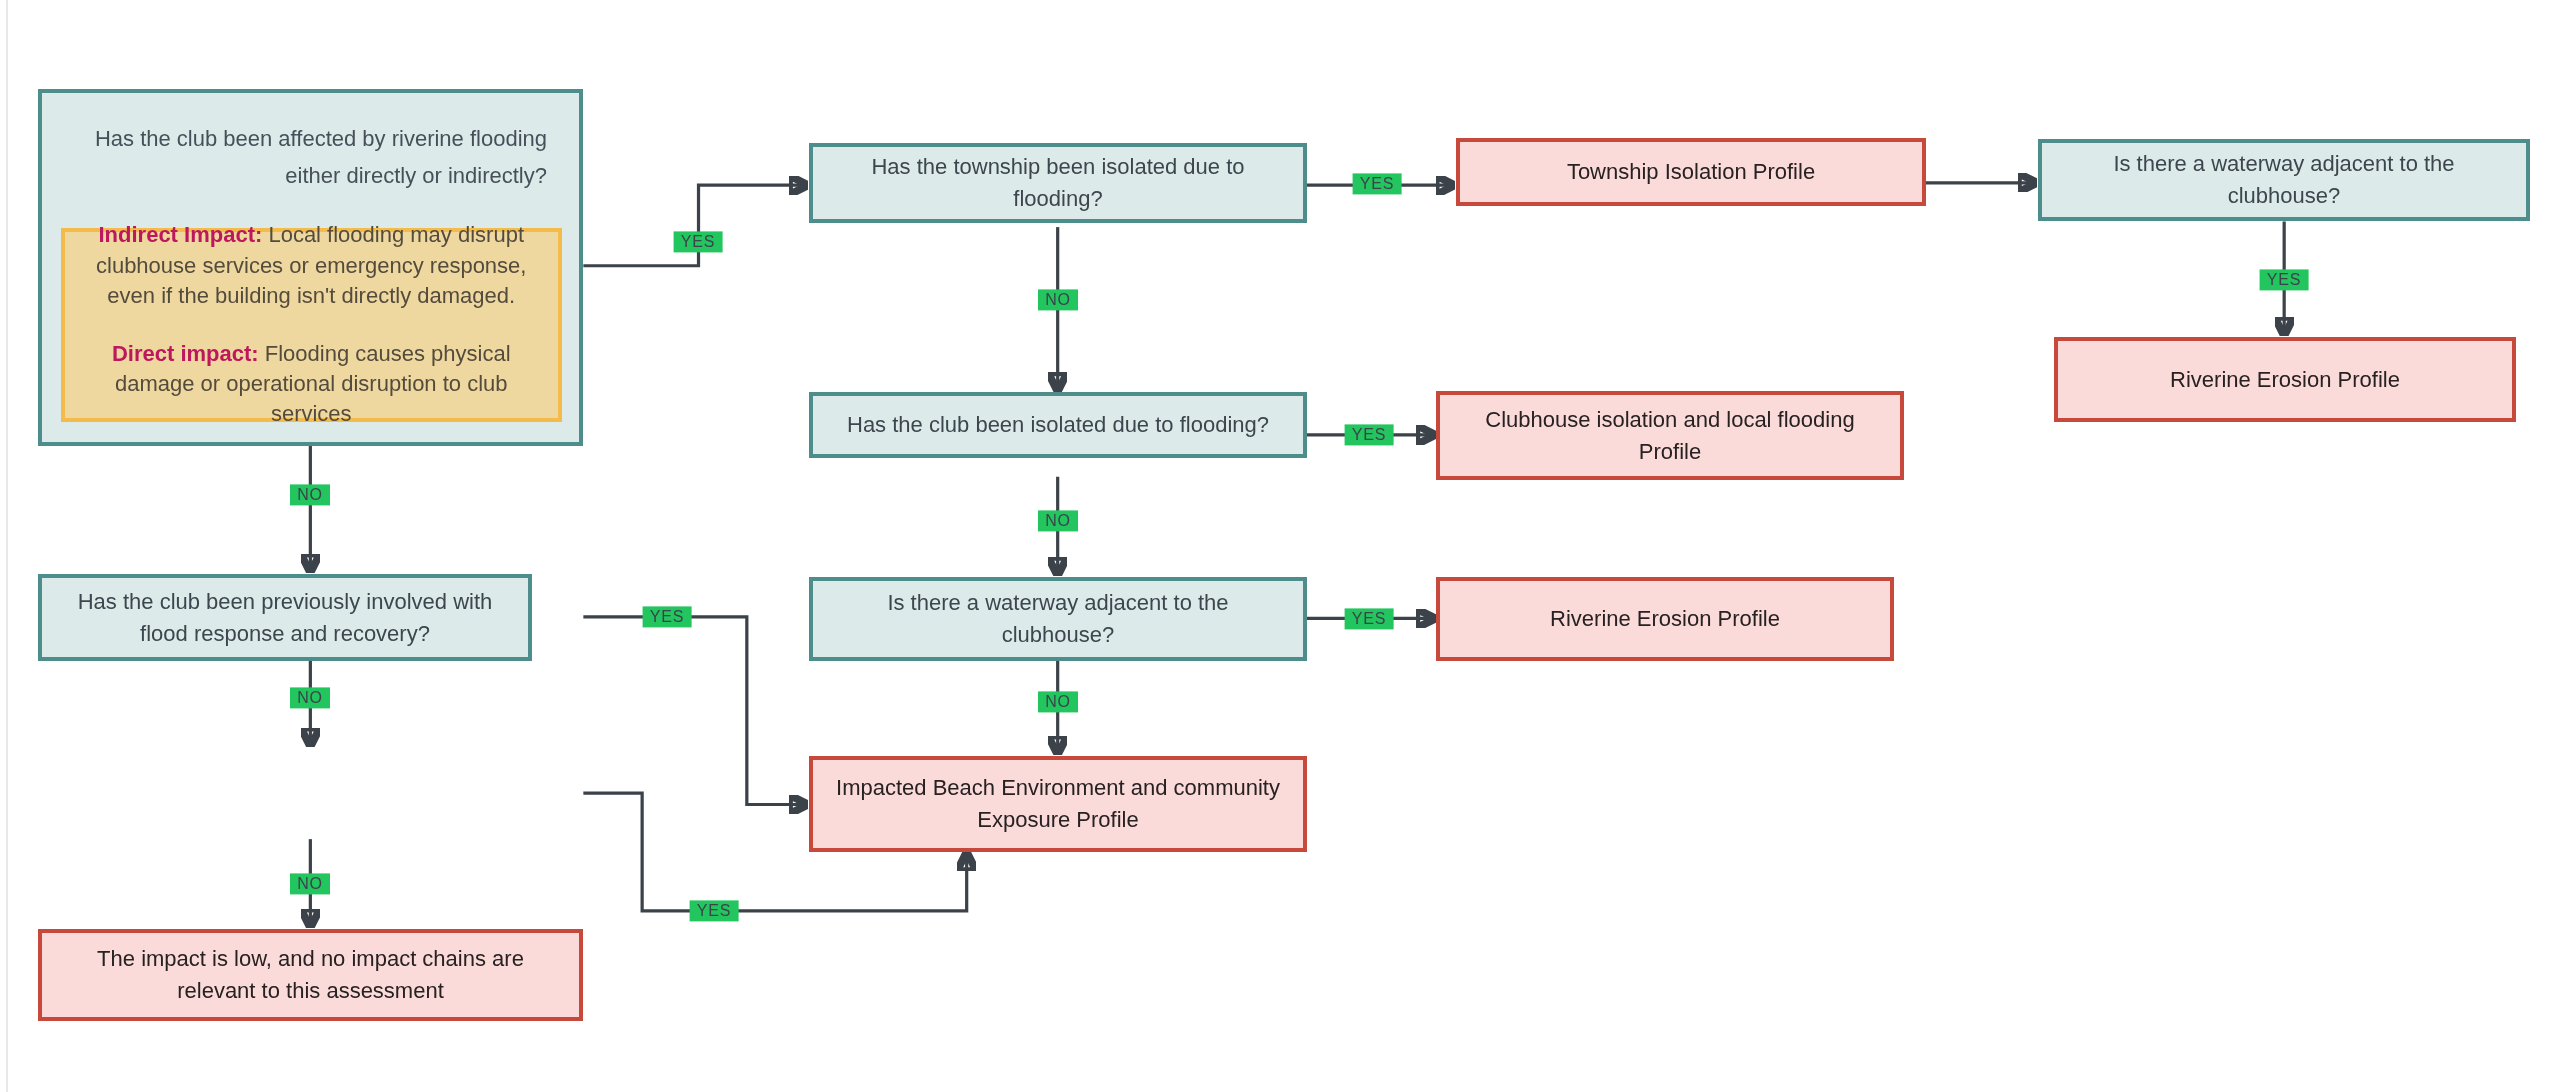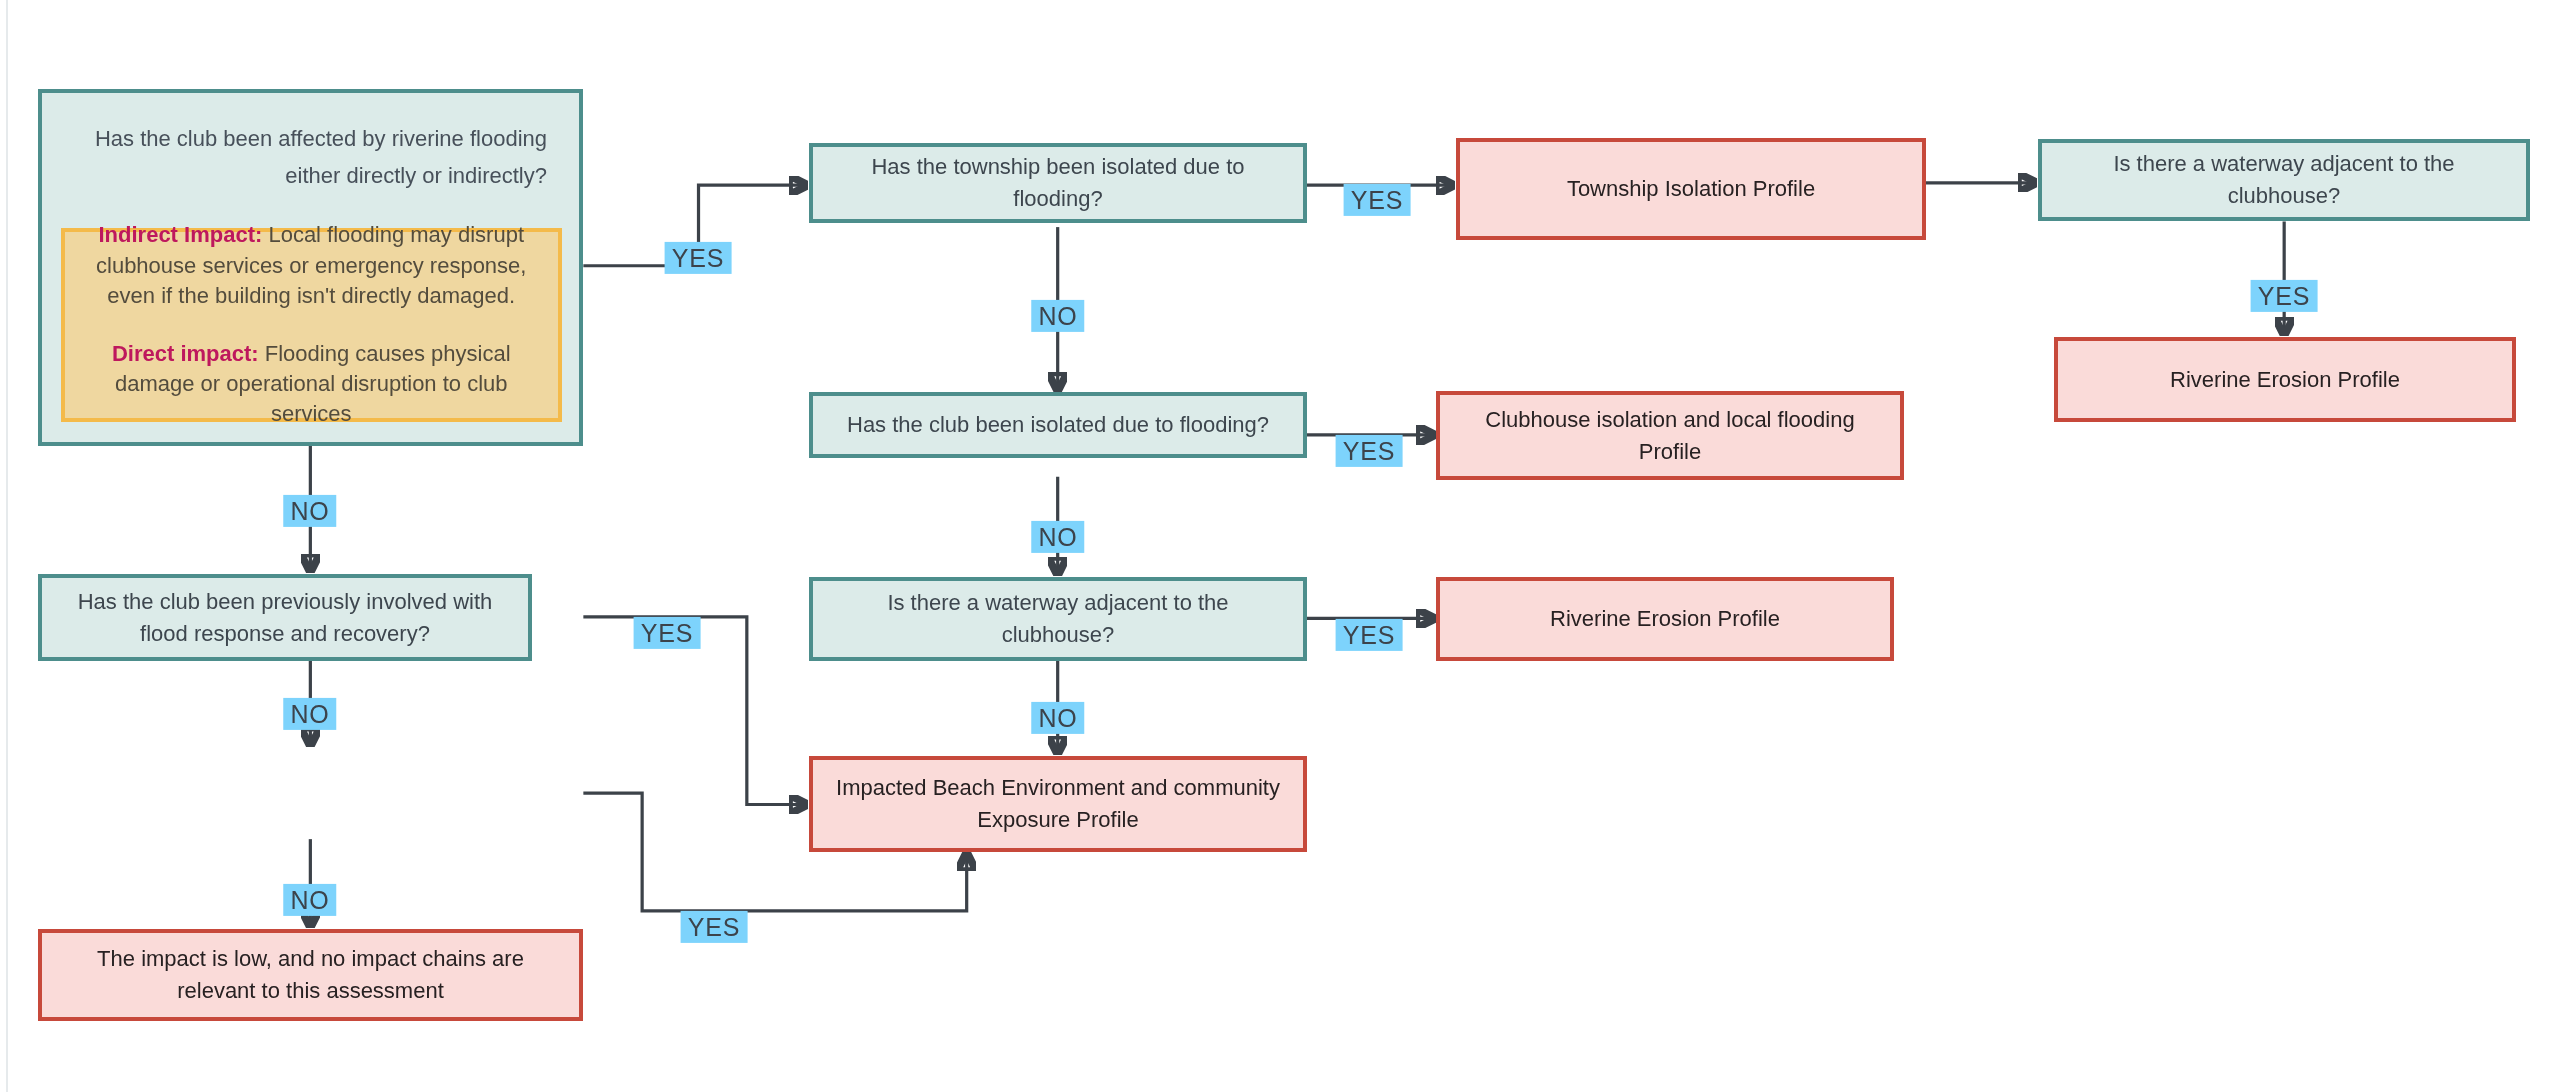--- a/index.html
+++ b/index.html
@@ -20,22 +20,22 @@
   .node-a .q-text{padding:27px 32px 0 32px;text-align:right;line-height:1.7;}
   .info-box{
     position:absolute;left:18.5px;right:17px;top:135px;bottom:20px;box-sizing:border-box;
     background:#efd7a0;border:4.8px solid #f4ba4a;color:#534c3d;
     display:flex;flex-direction:column;justify-content:center;text-align:center;
     padding:8px 29px;font-size:22px;line-height:1.38;
   }
   .info-box p{margin:13.7px 0;}
   .info-box b{color:#be185d;}
   .edge-label{
-    position:absolute;transform:translate(-50%,-50%);background:#7dd3fc;
-    color:#3c434b;font-size:25px;letter-spacing:0.8px;padding:1.6px 7.2px;white-space:nowrap;margin-top:16px;
+    position:absolute;transform:translate(-50%,-50%);background:#22c55e;
+    color:#3c434b;font-size:16px;letter-spacing:0.8px;padding:1.6px 7.2px;white-space:nowrap;
   }
 </style>
 </head>
 <body>
 
 <div id="canvas">
 
   <div class="canvas-edge"></div>
 
   <svg class="wires" width="2576" height="1092" viewBox="0 0 3198 1356" aria-hidden="true">
@@ -86,21 +86,21 @@
   </div>
 
   <div class="node question" style="left:809px;top:577px;width:498px;height:84px">
     <span>Is there a waterway adjacent to the clubhouse?</span>
   </div>
 
   <div class="node profile" style="left:809px;top:756px;width:498px;height:96px">
     <span>Impacted Beach Environment and community Exposure Profile</span>
   </div>
 
-  <div class="node profile" style="left:1456px;top:138px;width:470px;height:102px">
+  <div class="node profile" style="left:1456px;top:138px;width:470px;height:68px">
     <span>Township Isolation Profile</span>
   </div>
 
   <div class="node profile" style="left:1436px;top:391px;width:468px;height:89px">
     <span>Clubhouse isolation and local flooding Profile</span>
   </div>
 
   <div class="node profile" style="left:1436px;top:577px;width:458px;height:84px">
     <span>Riverine Erosion Profile</span>
   </div>

